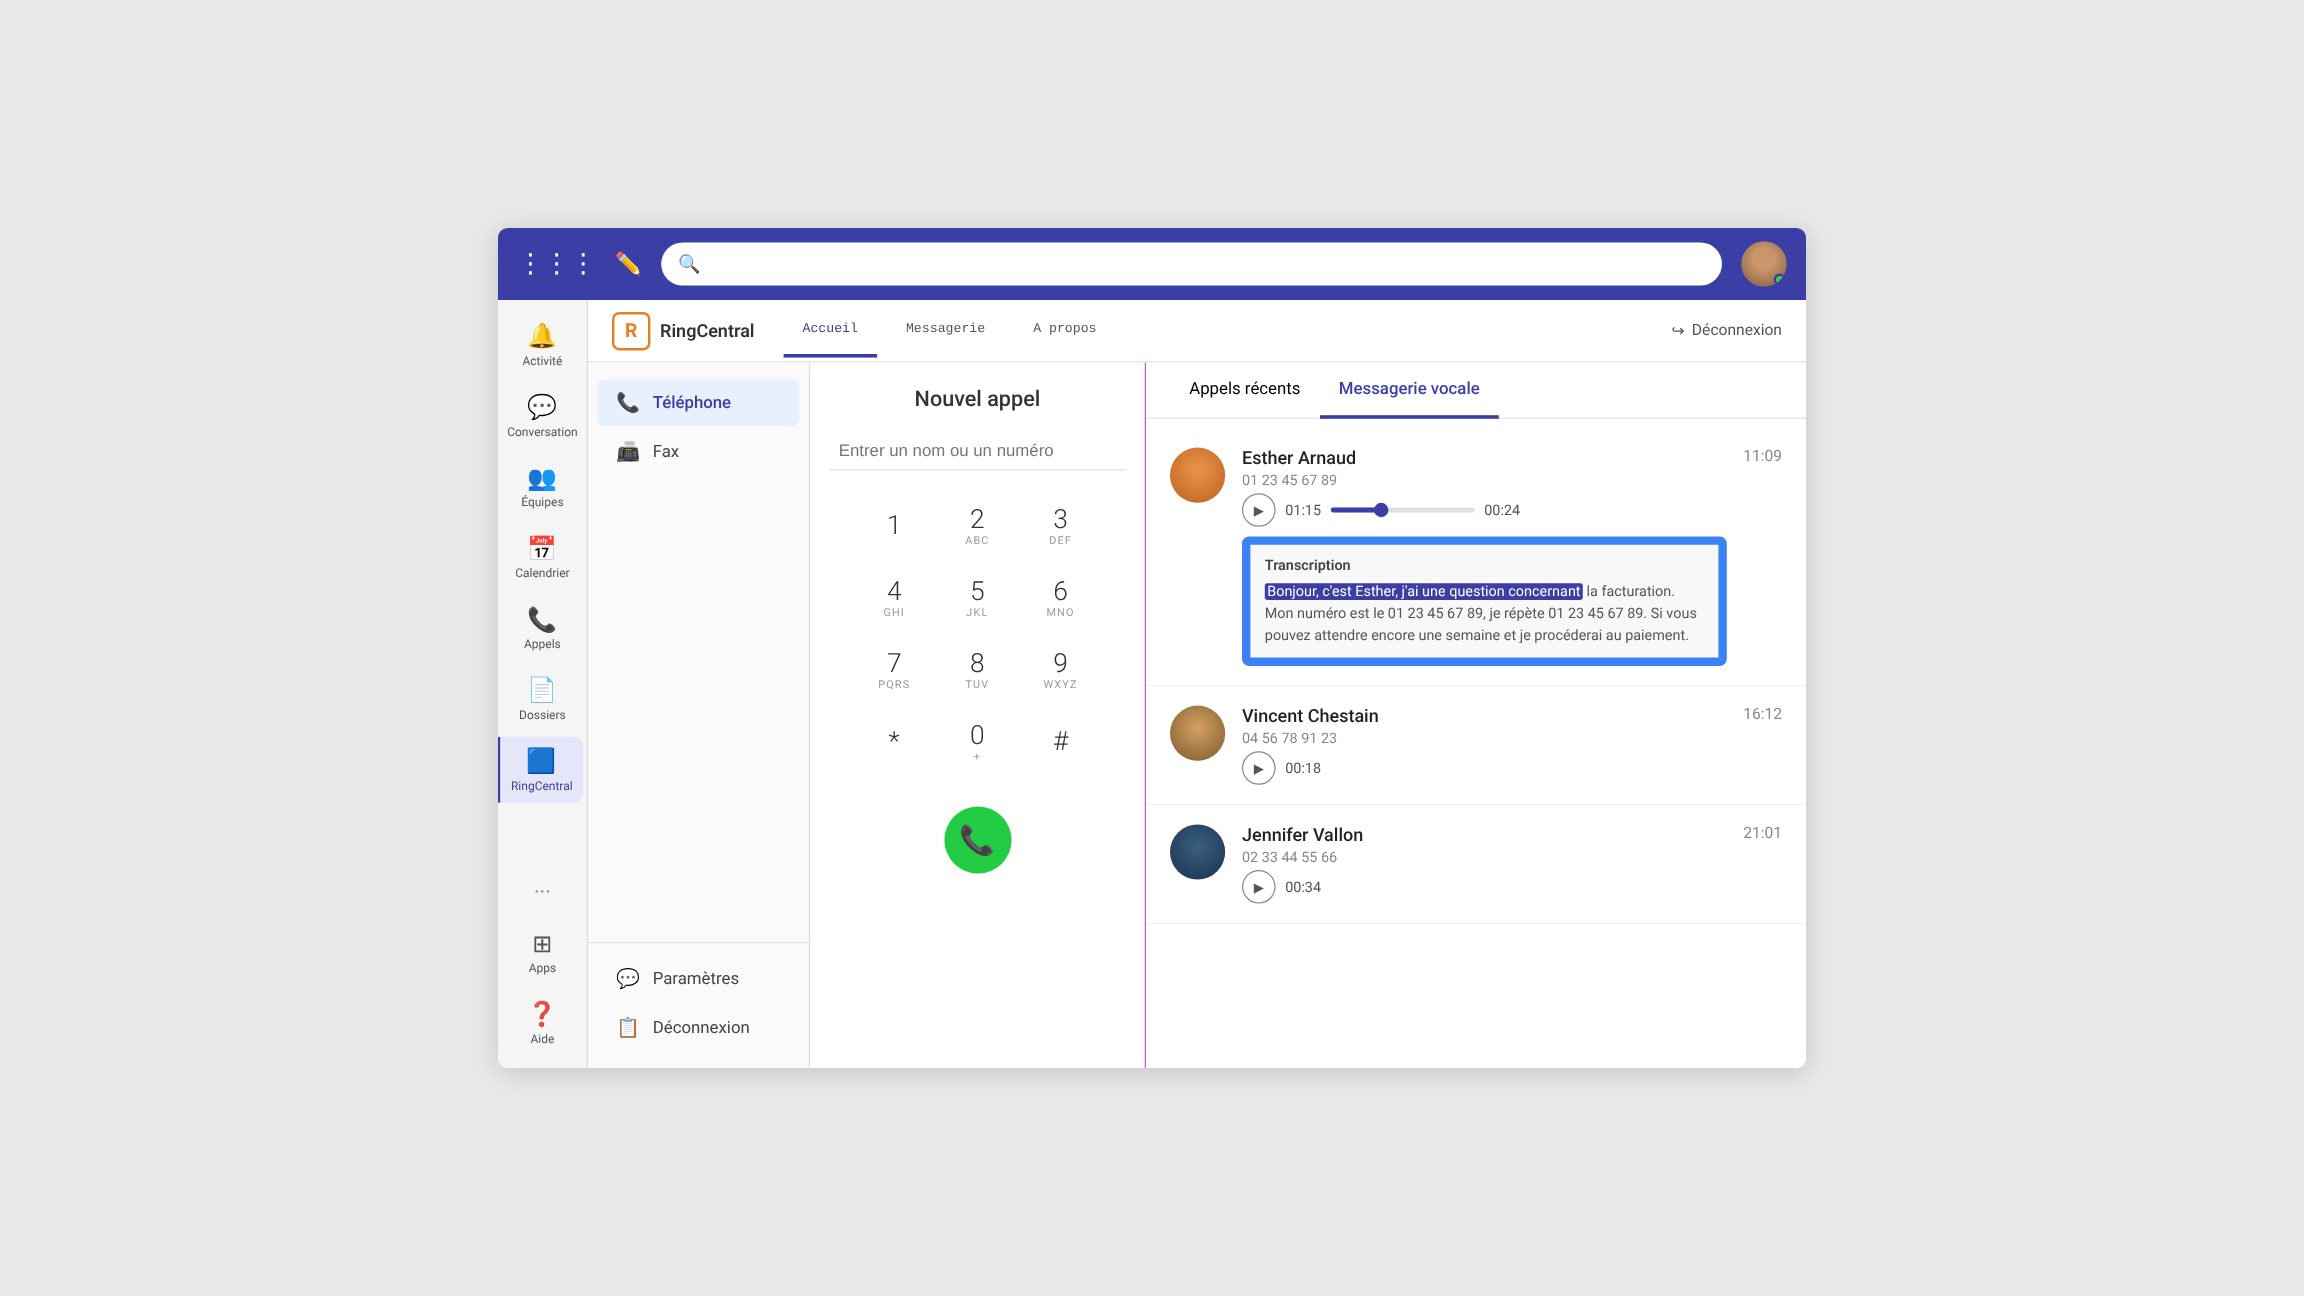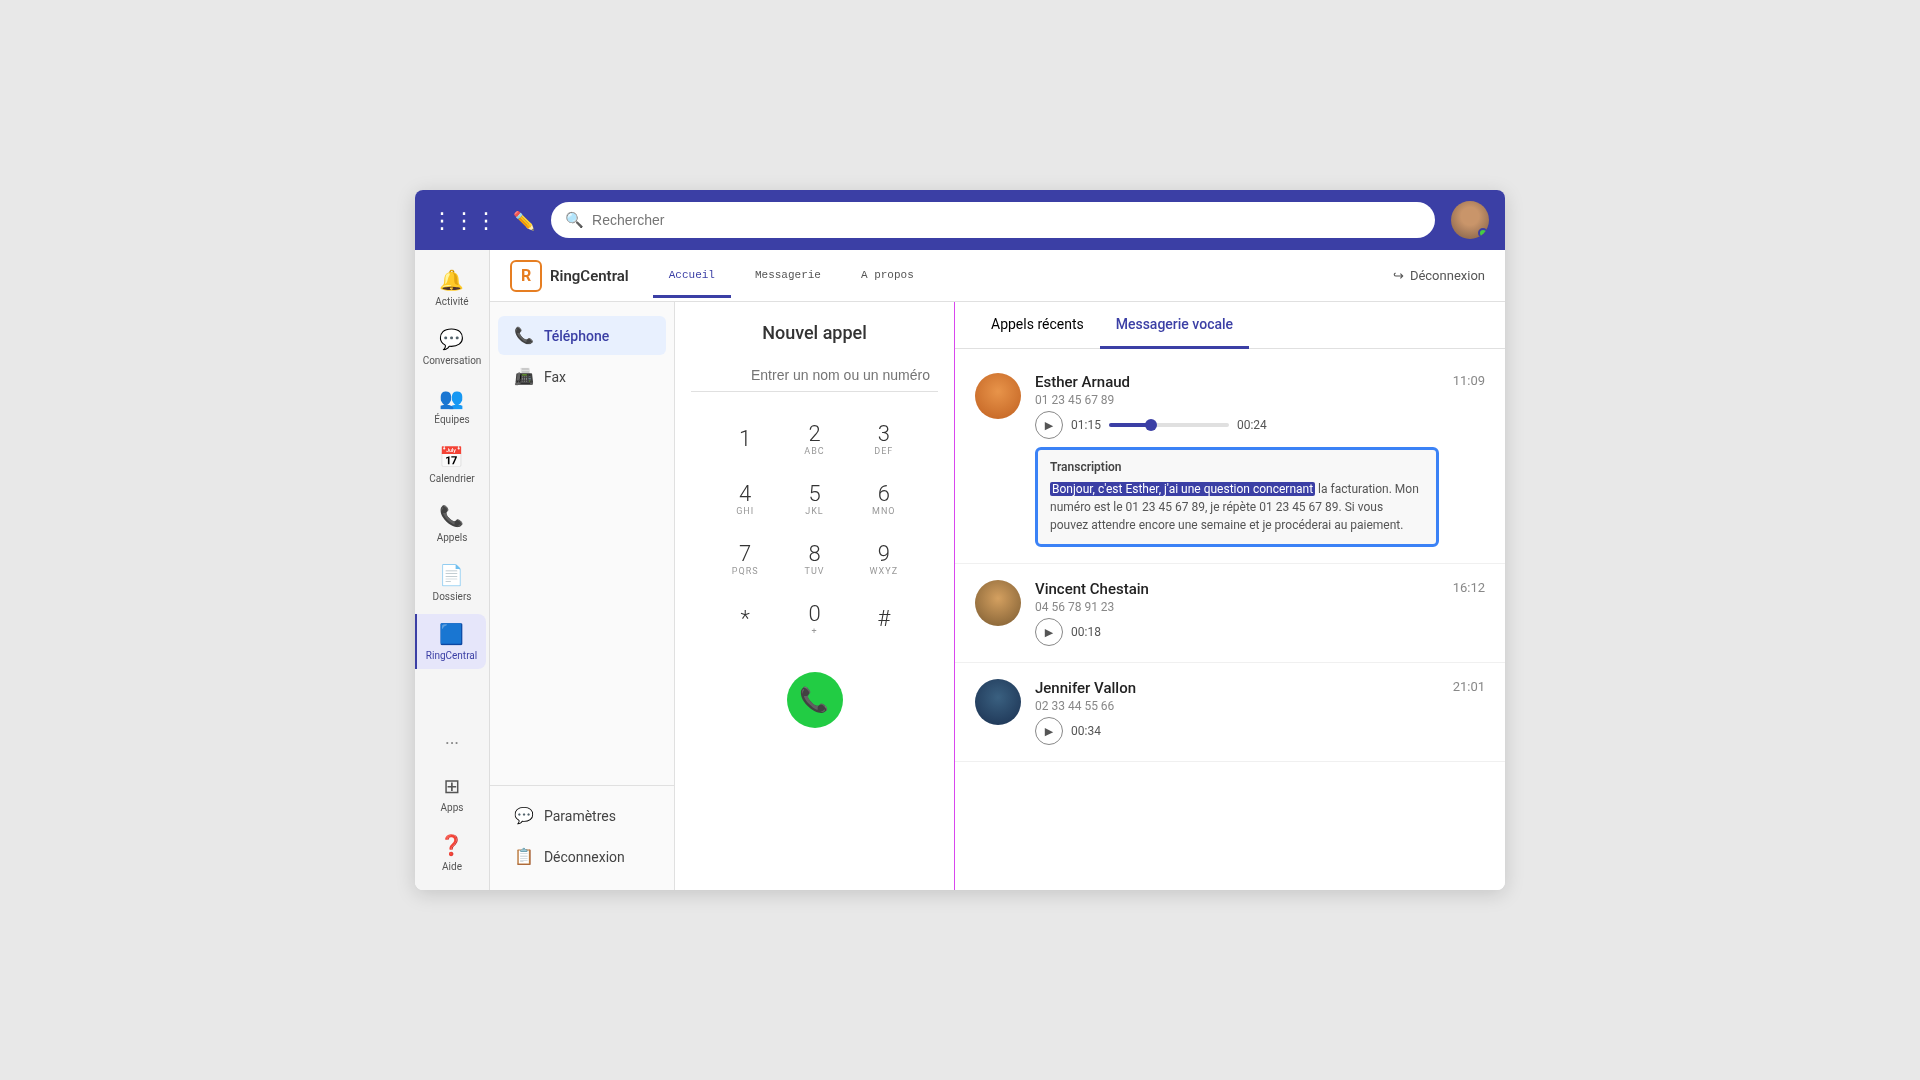--- a/index.html
+++ b/index.html
@@ -232,21 +232,21 @@
       flex-shrink: 0;
     }
     .dialpad-title {
       font-size: 18px;
       font-weight: 500;
       color: #333;
       margin-bottom: 16px;
     }
     .dialpad-input {
       width: 100%;
-      text-align: right;
+      text-align: left;
       font-size: 14px;
       color: #999;
       padding: 8px;
       border: none;
       border-bottom: 1px solid #e0e0e0;
       margin-bottom: 20px;
       outline: none;
     }
     .dialpad-grid {
       display: grid;
@@ -373,21 +373,21 @@
       border-radius: 50%;
       position: absolute;
       top: -4px;
       transform: translateX(-50%);
     }
     .vm-end-time { font-size: 12px; color: #555; }
     .vm-timestamp { font-size: 13px; color: #888; white-space: nowrap; }
     
     .transcription-box {
       background: #f8f8f8;
-      border: 3px solid #3b82f6;
+      border: 7px solid #3b82f6;
       border-radius: 6px;
       padding: 10px 12px;
       margin-top: 8px;
     }
     .transcription-label {
       font-size: 12px;
       font-weight: 600;
       color: #444;
       margin-bottom: 6px;
     }
@@ -416,21 +416,20 @@
 
 <div class="app-window">
 
   <div class="topbar">
     <div class="topbar-grid-icon">
       ⋮⋮⋮
     </div>
     <div class="topbar-edit-icon">✏️</div>
     <div class="topbar-search">
       <span class="search-icon">🔍</span>
-      <input type="text" placeholder="Rechercher" style="">
     </div>
     <div class="topbar-avatar">
       <div class="topbar-avatar-inner"></div>
       <div class="online-dot"></div>
     </div>
   </div>
 
   <div class="main-layout">
 
     <div class="sidebar">

